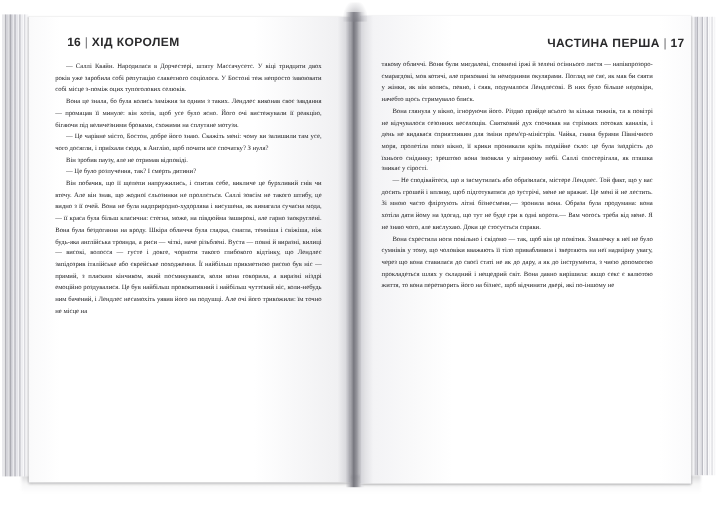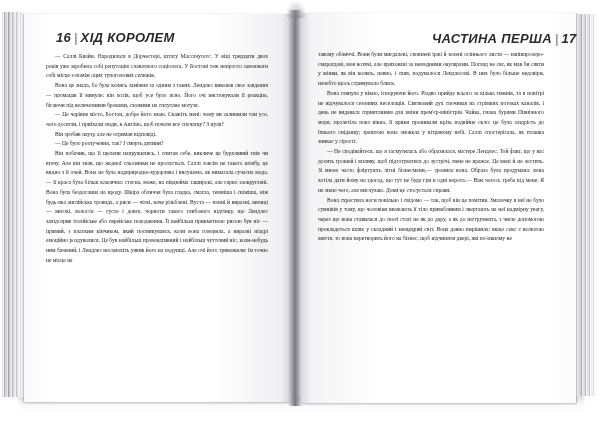--- a/index.html
+++ b/index.html
@@ -114,28 +114,27 @@
         rgba(120,120,128,0.75) 0%,
         rgba(180,180,186,0.35) 55%,
         rgba(255,255,255,0) 80%);
   }
 
   
   .running-head {
     position: absolute;
     font-family: "Liberation Sans", sans-serif;
     font-weight: bold;
-    font-size: 13px;
+    font-size: 10px;
     letter-spacing: 0.35px;
     color: #2a2a2c;
     white-space: nowrap;
-    font-style: italic;
   }
   #head-left  { left: 56px;  top: 30px; }
-  #head-right { left: 432px; top: 31px; }
+  #head-right { left: 456px; top: 31px; }
   .rh-sep {
     display: inline-block;
     padding: 0 3px;
     color: #6a6a6e;
     font-weight: normal;
   }
   .rh-folio { letter-spacing: 0.2px; }
 
   
   .textcol {

